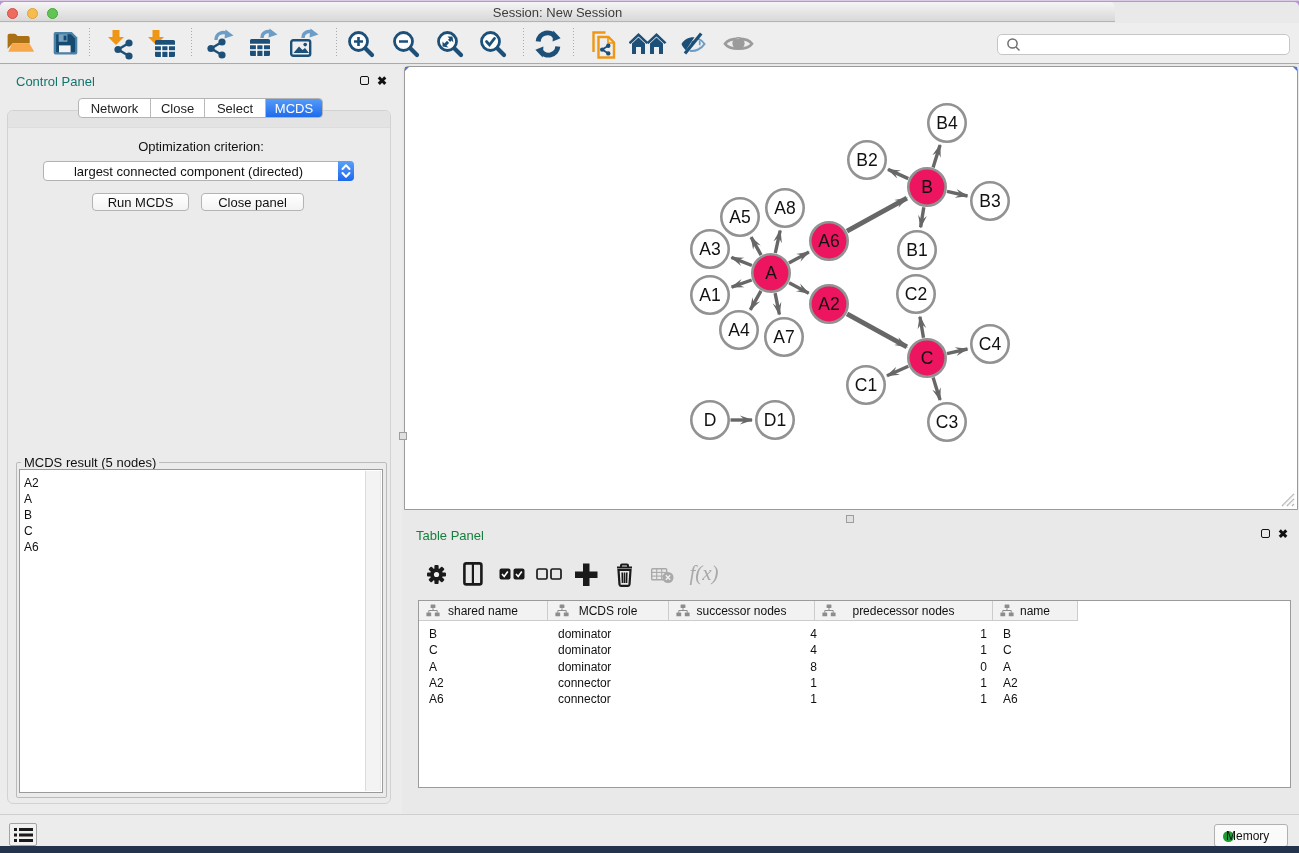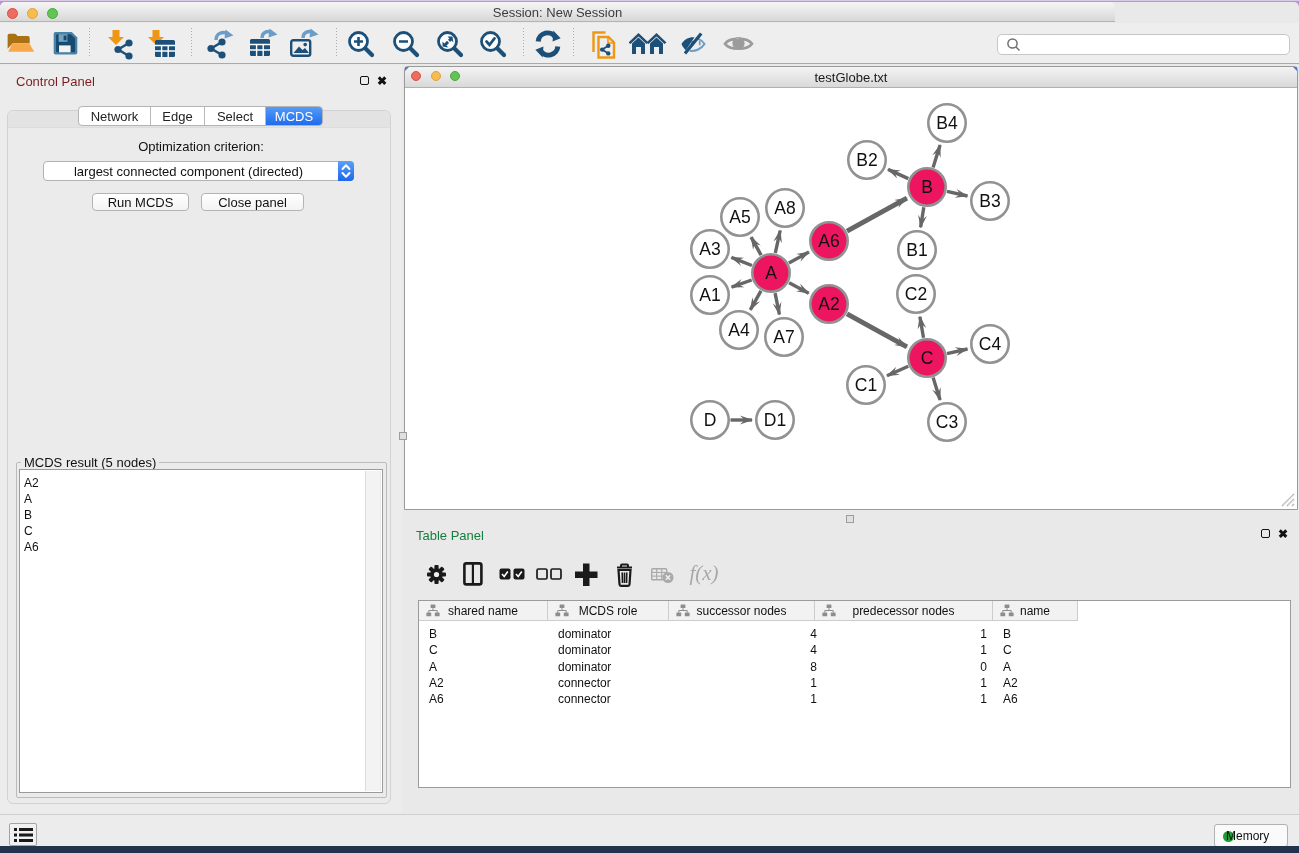--- a/index.html
+++ b/index.html
@@ -18,30 +18,30 @@
 #titlebar .ttl { position:absolute; left:0; right:0; top:3px; text-align:center; font-size:13px; color:#3c3c3c; }
 
 #toolbar { left:0; top:21px; width:1299px; height:41px; background:#eeeeee; border-bottom:1px solid #aaaaaa; }
 .tbi { position:absolute; top:5px; }
 .tbsep { position:absolute; top:5px; width:1px; height:30px; background-image:linear-gradient(#ababab 1px, transparent 1px); background-size:1px 3px; }
 #searchbox { position:absolute; left:997px; top:11px; width:293px; height:21px; background:#ffffff; border:1px solid #c6c6c6; border-radius:5px; }
 
 #mainarea { left:0; top:63px; width:1299px; height:751px; background:#e9e9e9; }
 #leftpanel { left:0; top:0; width:402px; height:751px; background:#ececec; }
 
-#cpTitle { left:16px; top:9px; font-size:13px; color:#7f1d1d; }
+#cpTitle { left:16px; top:9px; font-size:13px; color:#0f766e; }
 .winbtn-sq { position:absolute; width:9px; height:9px; border:1.5px solid #111; border-radius:2px; background:transparent; }
 .winbtn-x { position:absolute; font-size:12px; font-weight:bold; color:#111; line-height:10px; }
 #tabpane { left:7px; top:45px; width:384px; height:694px; background:#ebebeb; border:1px solid #d2d2d2; border-radius:6px; }
 #tabpane .topband { position:absolute; left:0; top:0; width:100%; height:17px; background:#e3e3e3; border-bottom:1px solid #dddddd; border-radius:6px 6px 0 0; }
 .seg { position:absolute; display:flex; height:20px; border:1px solid #b4b4b4; border-radius:4px; background:#ffffff; overflow:hidden; }
 .seg > div { display:flex; align-items:center; justify-content:center; font-size:13px; color:#222; border-right:1px solid #b9b9b9; height:100%; }
 .seg > div:last-child { border-right:none; }
 .seg > div.sel { background:linear-gradient(#559bf8,#1e6bed); color:#fff; }
-#cptabs { left:78px; top:41px; }
+#cptabs { left:78px; top:33px; }
 #optlabel { left:0px; top:74px; width:402px; text-align:center; font-size:13px; color:#111; }
 #combo { left:43px; top:96px; width:311px; height:20px; background:#fff; border:1px solid #b2b2b2; border-radius:4px; }
 #combo .ctext { position:absolute; left:0; right:20px; top:2px; text-align:center; font-size:13px; color:#111; }
 #combo .stepper { position:absolute; right:-1px; top:-1px; width:16px; height:20px; background:linear-gradient(#5ba0f9,#1c67ec); border-radius:0 4px 4px 0; }
 .btn { position:absolute; height:18px; background:linear-gradient(#ffffff,#f3f3f3); border:1px solid #b4b4b4; border-radius:4px; font-size:13px; color:#111; display:flex; align-items:center; justify-content:center; }
 #groupbox { left:16px; top:397px; width:371px; height:336px; border:1px solid #bbbbbb; border-radius:2px; }
 #grouplabel { left:21px; top:390px; background:#ebebeb; padding:0 3px; font-size:13px; color:#111; }
 #mcdslist { left:19px; top:404px; width:364px; height:324px; background:#fff; border:1px solid #9b9b9b; font-size:12px; color:#111; }
 #mcdslist .sb { position:absolute; right:1px; top:1px; width:16px; height:320px; background:#f3f3f3; border-left:1px solid #dcdcdc; border-right:1px solid #e8e8e8; }
 #mcdslist .it { position:absolute; left:4px; }
@@ -232,21 +232,21 @@
   <div class="abs" id="mainarea">
     <div class="abs" id="leftpanel">
       <div class="abs" id="cpTitle">Control Panel</div>
       <div class="winbtn-sq" style="left:360px; top:11px;"></div>
       <div class="winbtn-x" style="left:377px; top:11px;">✖</div>
       <div class="abs" id="tabpane">
           <div class="topband"></div>
         </div>
       <div class="seg" id="cptabs">
         <div style="width:72px;">Network</div>
-        <div style="width:54px;">Edge</div>
+        <div style="width:54px;">Close</div>
         <div style="width:61px;">Select</div>
         <div style="width:56px;" class="sel">MCDS</div>
       </div>
       <div class="abs" id="combo">
         <div class="ctext">largest connected component (directed)</div>
         <div class="stepper"><svg width="16" height="20" viewBox="0 0 16 20">
               <path d="M4.5,8 L8,4.2 L11.5,8" fill="none" stroke="#fff" stroke-width="2" stroke-linecap="round" stroke-linejoin="round"></path>
               <path d="M4.5,12 L8,15.8 L11.5,12" fill="none" stroke="#fff" stroke-width="2" stroke-linecap="round" stroke-linejoin="round"></path>
             </svg></div>
       </div>
@@ -258,26 +258,20 @@
       <div class="abs" id="mcdslist">
         <div class="sb"></div>
         <div class="it" style="top:6px;">A2</div>
         <div class="it" style="top:22px;">A</div>
         <div class="it" style="top:38px;">B</div>
         <div class="it" style="top:54px;">C</div>
         <div class="it" style="top:70px;">A6</div>
       </div>
     </div>
     <div class="abs" id="netwin">
-      <div class="bar">
-        <div class="tl b1"></div>
-          <div class="tl b2"></div>
-          <div class="tl b3"></div>
-        <div class="wt">testGlobe.txt</div>
-      </div>
       <div class="corner-tri" style="left:0;top:0;border-top:4px solid #4a79dd;border-right:4px solid transparent;"></div>
         <div class="corner-tri" style="right:0;top:0;border-top:4px solid #4a79dd;border-left:4px solid transparent;"></div>
         <svg style="position:absolute;right:2px;bottom:2px;" width="16" height="16" viewBox="0 0 16 16">
           <g stroke="#a5a5a5" stroke-width="1.2">
             <line x1="15" y1="3" x2="3" y2="15"></line>
             <line x1="15" y1="8" x2="8" y2="15"></line>
             <line x1="15" y1="13" x2="13" y2="15"></line>
           </g>
           <g stroke="#e8e8e8" stroke-width="1.2">
             <line x1="15" y1="4" x2="4" y2="15"></line>

